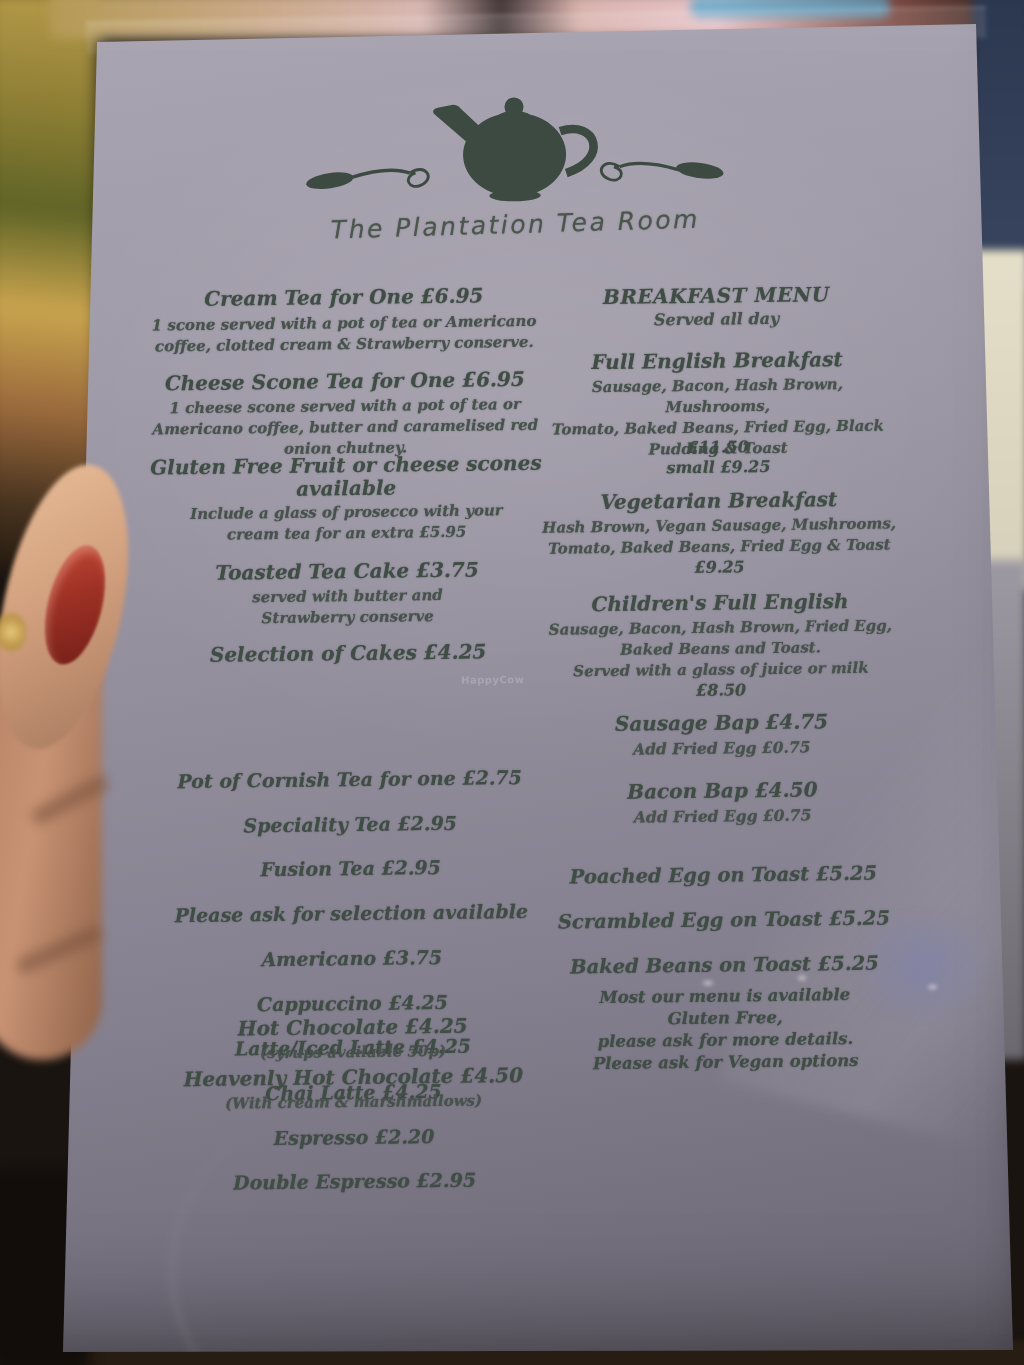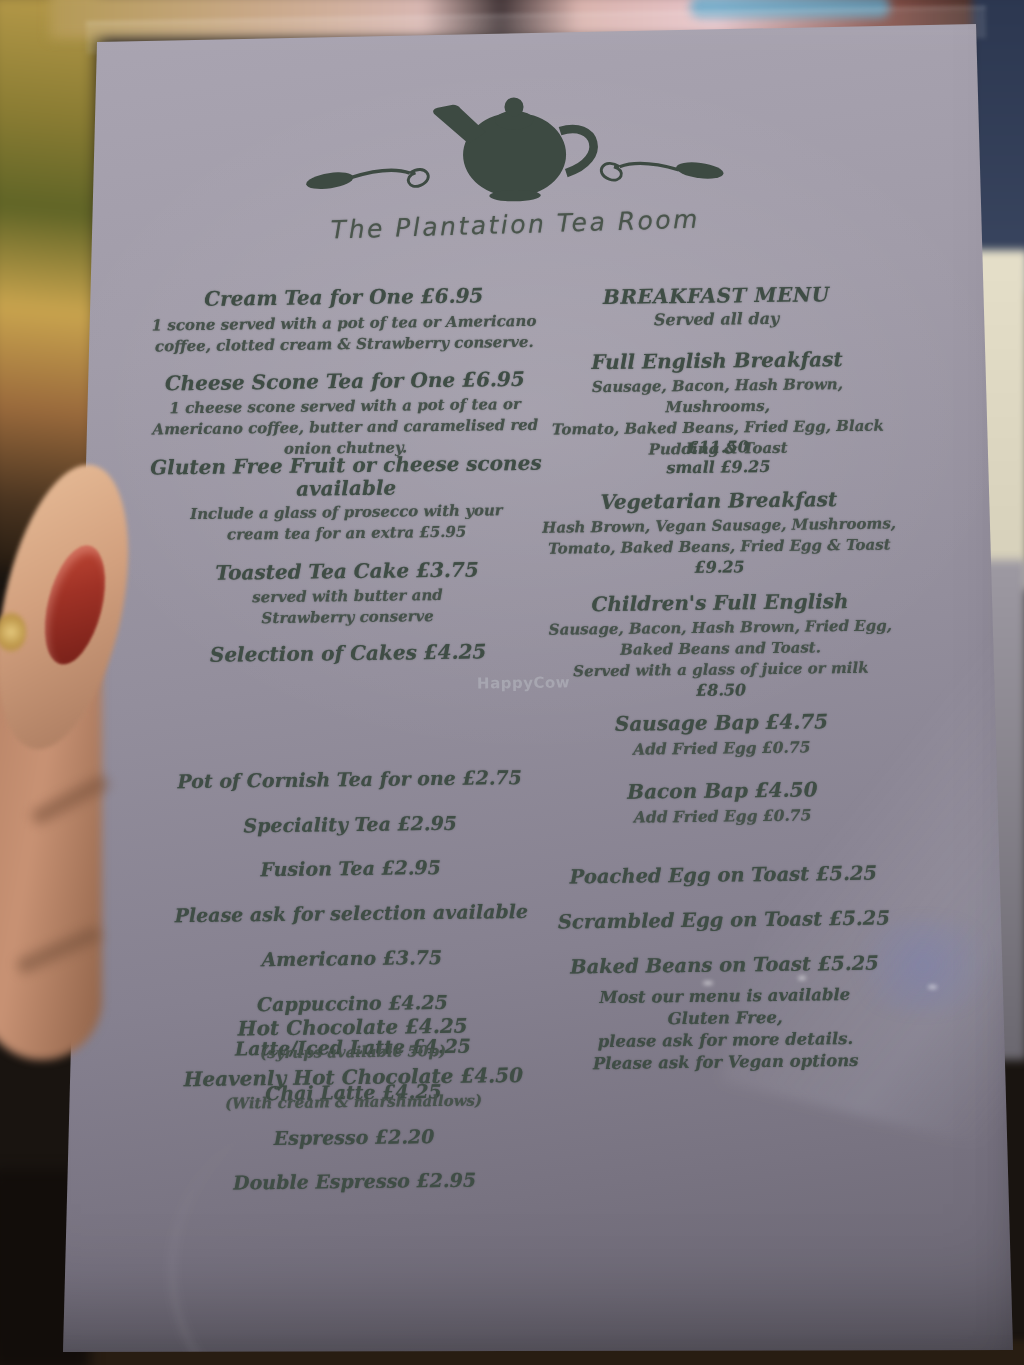--- a/index.html
+++ b/index.html
@@ -69,22 +69,22 @@
   .t-caps{font-size:20px;font-weight:bold;font-style:italic;letter-spacing:.5px;}
   .t-price{font-size:16px;font-weight:bold;font-style:italic;line-height:20px;}
   .t-toast{font-size:19.5px;font-weight:bold;font-style:italic;line-height:26px;}
   .t-foot{font-size:16.5px;font-weight:bold;font-style:italic;line-height:22px;}
   
   #logo{position:absolute;left:280px;top:84px;width:480px;text-align:center;}
   #logo svg{display:block;margin:0 auto;}
   #logo-title{font-family:"DejaVu Sans","Liberation Sans",sans-serif;font-style:italic;
     font-size:25px;color:#4a554c;letter-spacing:2.5px;margin-top:2px;
     text-shadow:0 0 1.5px rgba(50,65,55,.5);transform:rotate(-1deg);}
-  #watermark{position:absolute;left:476px;top:674px;font-family:"DejaVu Sans","Liberation Sans",sans-serif;
-    font-size:15px;font-weight:bold;color:rgba(200,205,210,.38);letter-spacing:.5px;text-shadow:none;}
+  #watermark{position:absolute;left:460px;top:674px;font-family:"DejaVu Sans","Liberation Sans",sans-serif;
+    font-size:10px;font-weight:bold;color:rgba(200,205,210,.38);letter-spacing:.5px;text-shadow:none;}
 </style>
 </head>
 <body>
 
 <div id="photo">
 
   <div class="bg left-art"></div>
   <div class="bg top-strip"></div>
   <div class="bg blue-smudge"></div>
   <div class="bg right-navy"></div>

